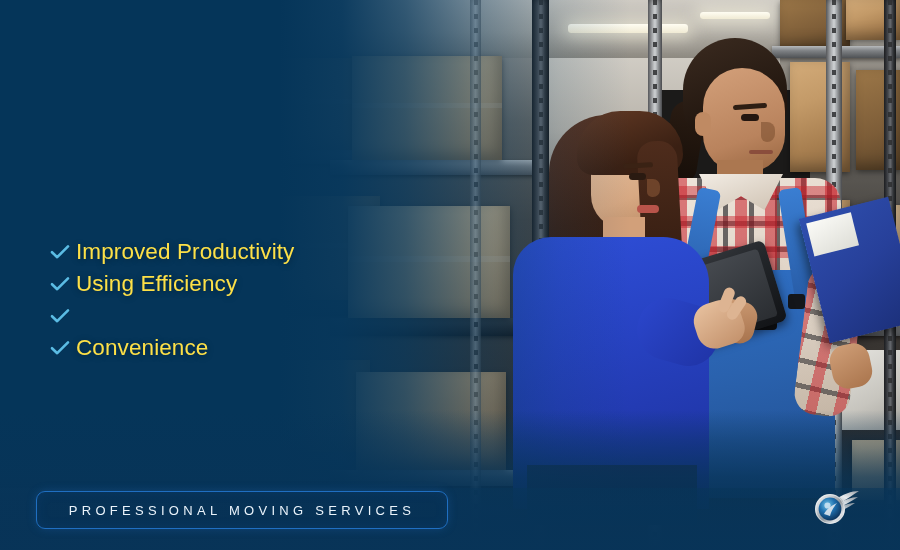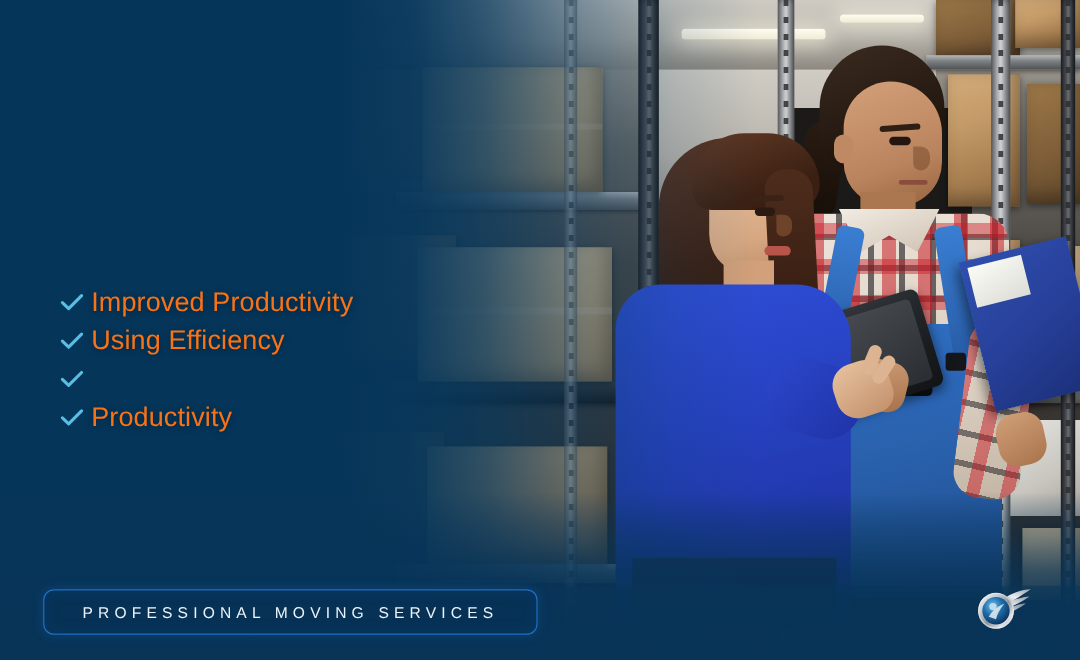--- a/index.html
+++ b/index.html
@@ -291,21 +291,21 @@
   .bullet{
     display:flex;align-items:center;
     height:32px;margin-bottom:0px;
   }
   .chk{
     width:26px;flex:0 0 26px;
     display:flex;align-items:center;justify-content:flex-start;
   }
   .chk svg{display:block;}
   .b-label{
-    font-size:22.5px;color:#f97316;font-weight:400;
+    font-size:22.5px;color:#fde047;font-weight:400;
     letter-spacing:.1px;
     text-shadow:0 1px 6px rgba(0,0,0,.35);
     white-space:nowrap;
   }
 
   .tagline{
     position:absolute;left:36px;top:491px;
     width:412px;height:38px;
     border:1.6px solid #1f6fc2;
     border-radius:9px;
@@ -470,21 +470,21 @@
               <path d="M2 8.2 L7.2 13.2 L18 2.4" fill="none" stroke="#5bbce4" stroke-width="2.6" stroke-linecap="round" stroke-linejoin="round"></path>
             </svg>
         </span>
       </div>
       <div class="bullet">
         <span class="chk">
           <svg width="20" height="16" viewBox="0 0 20 16">
               <path d="M2 8.2 L7.2 13.2 L18 2.4" fill="none" stroke="#5bbce4" stroke-width="2.6" stroke-linecap="round" stroke-linejoin="round"></path>
             </svg>
         </span>
-        <span class="b-label">Productivity</span>
+        <span class="b-label">Convenience</span>
       </div>
     </div>
 
     <div class="tagline">
       <span>PROFESSIONAL MOVING SERVICES</span>
     </div>
 
     <div class="brand">
       <span class="brand-mark">
         <svg width="46" height="42" viewBox="0 0 46 42">

